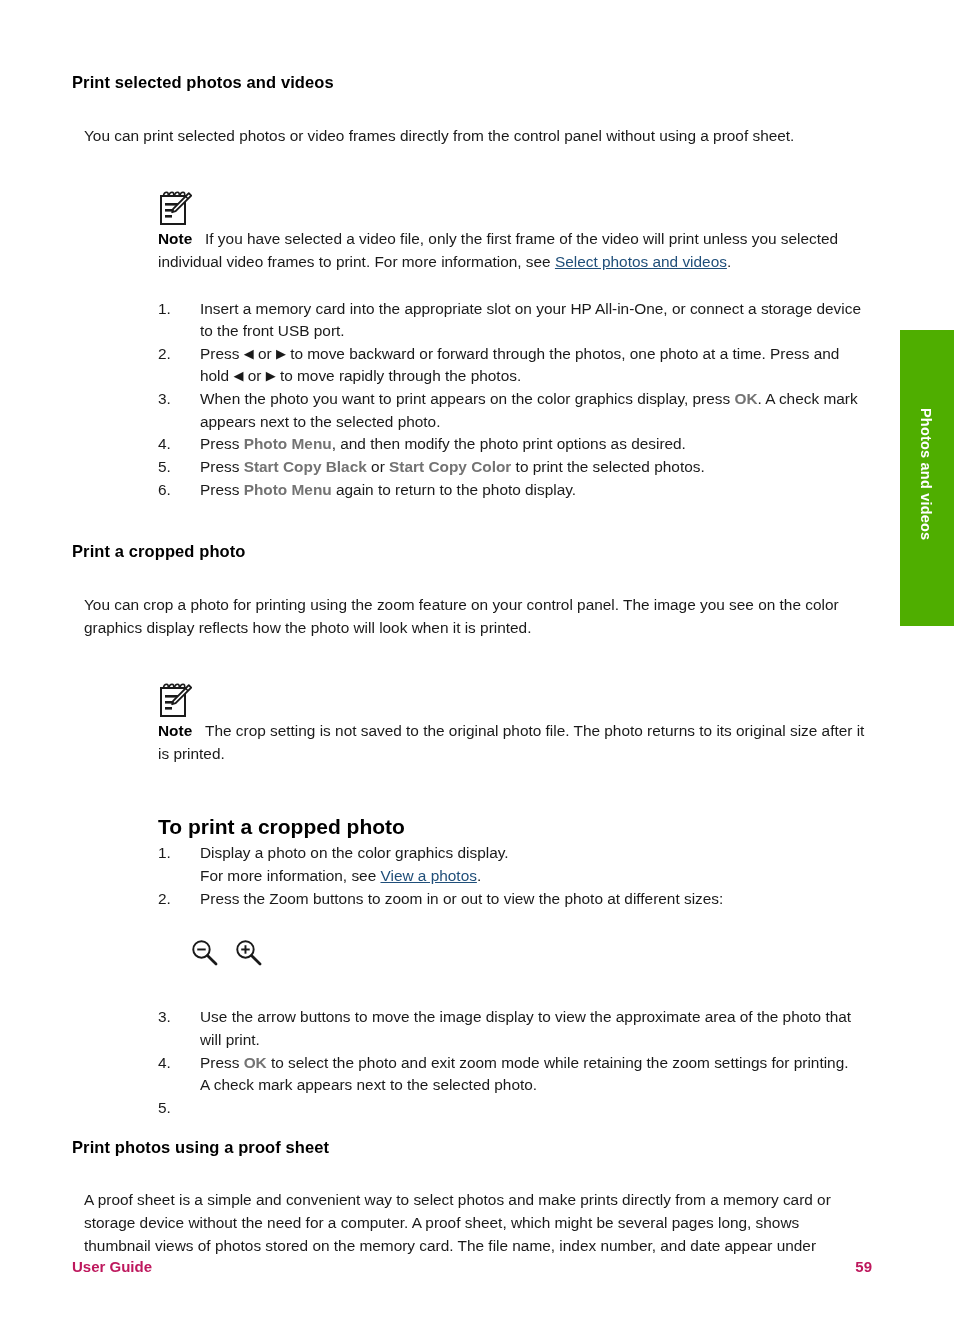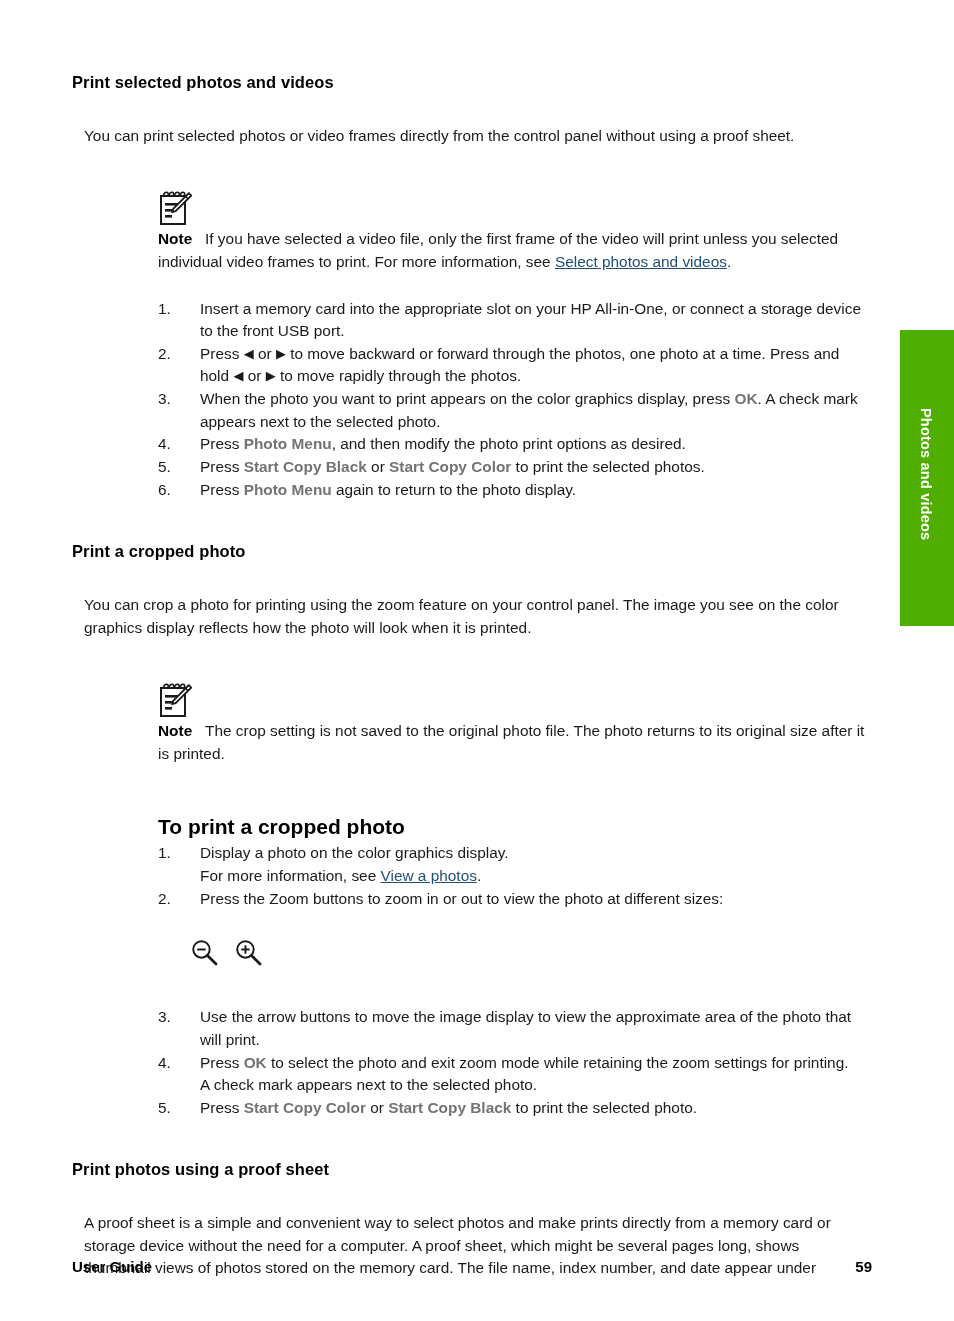--- a/index.html
+++ b/index.html
@@ -157,21 +157,21 @@
   .footer {
     position: absolute;
     left: 72px;
     right: 82px;
     top: 1258px;
     display: flex;
     justify-content: space-between;
     align-items: flex-end;
     font-size: 15px;
     font-weight: bold;
-    color: #000000;
+    color: #be185d;
   }
   .sp-20 { height: 20px; }
   .sp-24 { height: 24px; }
   .sp-28 { height: 28px; }
   .sp-34 { height: 34px; }
   .sp-40 { height: 40px; }
   .sp-46 { height: 46px; }
 </style>
 </head>
 <body>
@@ -292,21 +292,21 @@
           <path d="M19.8 19.8 L29.5 29.5" stroke="#1a1a1a" stroke-width="3.1" stroke-linecap="round"></path>
         </svg>
       </span>
     </div>
 
     <div class="sp-34"></div>
 
     <ol class="steps" id="steps-sec-1b">
         <li><span class="num">3.</span><span><span>Use the arrow buttons to move the image display to view the approximate area of the photo that will print.</span></span></li>
         <li><span class="num">4.</span><span><span>Press </span><span class="ui">OK</span><span> to select the photo and exit zoom mode while retaining the zoom settings for printing.</span><br><span>A check mark appears next to the selected photo.</span></span></li>
-        <li><span class="num">5.</span><span><span>Press </span><span class="ui">Start Copy Color</span><span> or </span><span class="ui">Start Copy Black</span><span> to print the selected photo.</span></span></li>
+        <li><span class="num">5.</span></li>
       </ol>
 
     <div class="sp-40"></div>
 
     <h2 class="sec-head">Print photos using a proof sheet</h2>
 
     <div class="sp-20"></div>
 
     <p class="body indent">A proof sheet is a simple and convenient way to select photos and make prints directly from a memory card or storage device without the need for a computer. A proof sheet, which might be several pages long, shows thumbnail views of photos stored on the memory card. The file name, index number, and date appear under</p>
 

